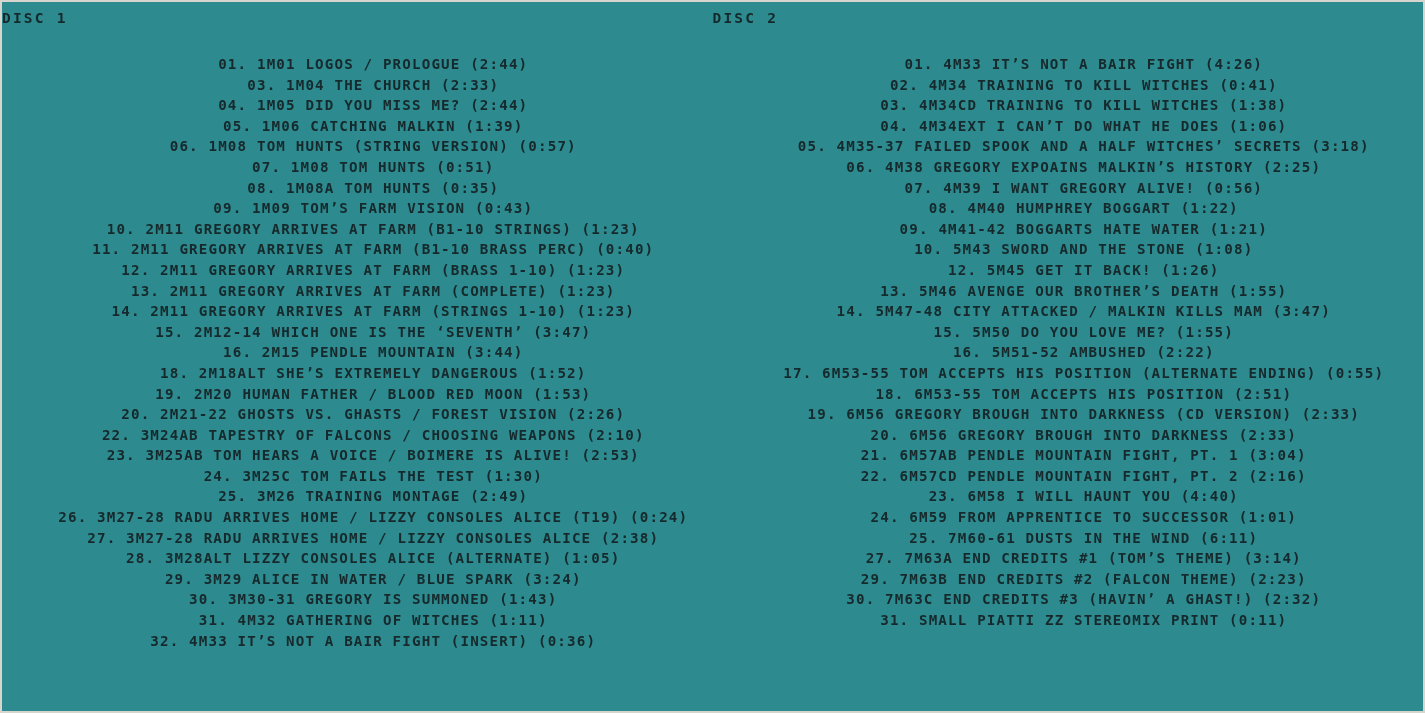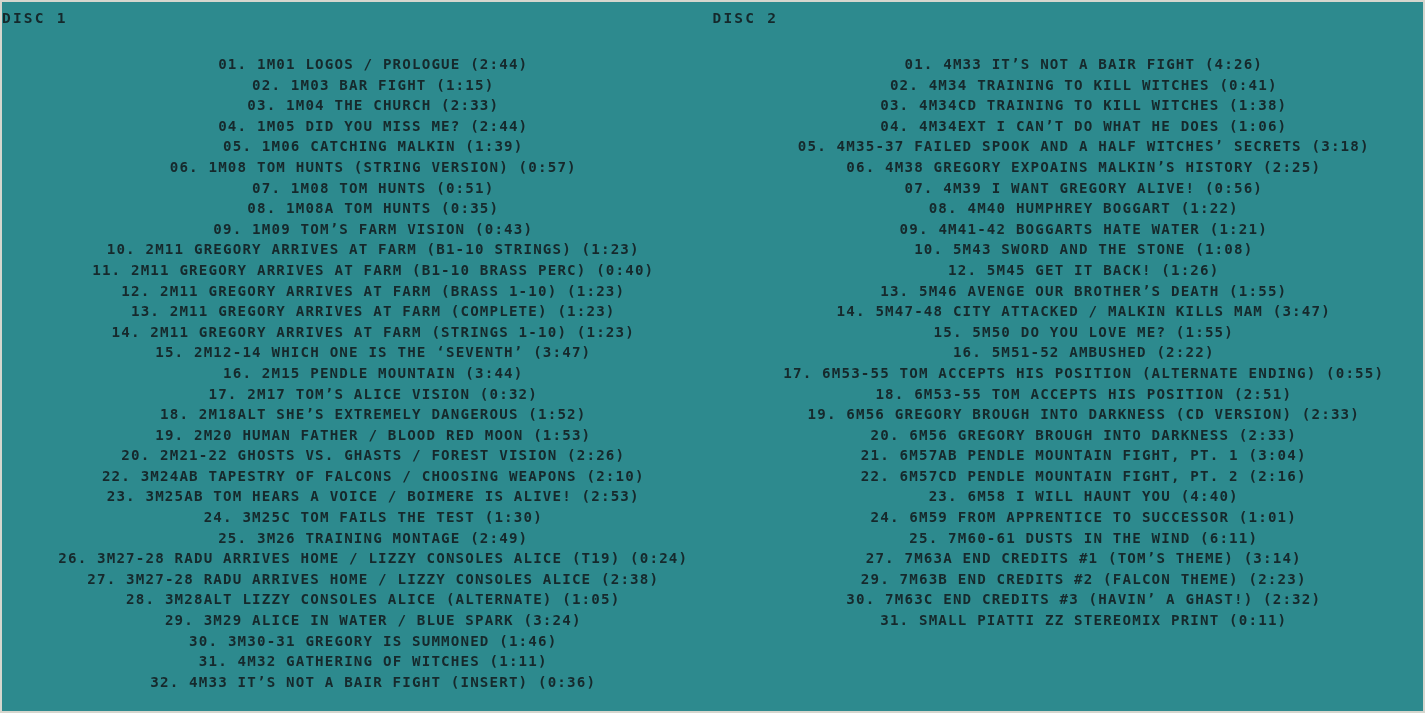--- a/index.html
+++ b/index.html
@@ -57,48 +57,46 @@
 </style>
 </head>
 <body>
 
 <div class="page">
 
   <div class="disc-col">
     <div class="disc-title">DISC 1</div>
     <ul class="track-list">
       <li>01. 1M01 LOGOS / PROLOGUE (2:44)</li>
-      <li>02. 1M03 BAR FIGHT (1:15)</li>
       <li>03. 1M04 THE CHURCH (2:33)</li>
       <li>04. 1M05 DID YOU MISS ME? (2:44)</li>
       <li>05. 1M06 CATCHING MALKIN (1:39)</li>
       <li>06. 1M08 TOM HUNTS (STRING VERSION) (0:57)</li>
       <li>07. 1M08 TOM HUNTS (0:51)</li>
       <li>08. 1M08A TOM HUNTS (0:35)</li>
       <li>09. 1M09 TOM’S FARM VISION (0:43)</li>
       <li>10. 2M11 GREGORY ARRIVES AT FARM (B1-10 STRINGS) (1:23)</li>
       <li>11. 2M11 GREGORY ARRIVES AT FARM (B1-10 BRASS PERC) (0:40)</li>
       <li>12. 2M11 GREGORY ARRIVES AT FARM (BRASS 1-10) (1:23)</li>
       <li>13. 2M11 GREGORY ARRIVES AT FARM (COMPLETE) (1:23)</li>
       <li>14. 2M11 GREGORY ARRIVES AT FARM (STRINGS 1-10) (1:23)</li>
       <li>15. 2M12-14 WHICH ONE IS THE ‘SEVENTH’ (3:47)</li>
       <li>16. 2M15 PENDLE MOUNTAIN (3:44)</li>
-      <li>17. 2M17 TOM’S ALICE VISION (0:32)</li>
       <li>18. 2M18ALT SHE’S EXTREMELY DANGEROUS (1:52)</li>
       <li>19. 2M20 HUMAN FATHER / BLOOD RED MOON (1:53)</li>
       <li>20. 2M21-22 GHOSTS VS. GHASTS / FOREST VISION (2:26)</li>
       <li>22. 3M24AB TAPESTRY OF FALCONS / CHOOSING WEAPONS (2:10)</li>
       <li>23. 3M25AB TOM HEARS A VOICE / BOIMERE IS ALIVE! (2:53)</li>
       <li>24. 3M25C TOM FAILS THE TEST (1:30)</li>
       <li>25. 3M26 TRAINING MONTAGE (2:49)</li>
       <li>26. 3M27-28 RADU ARRIVES HOME / LIZZY CONSOLES ALICE (T19) (0:24)</li>
       <li>27. 3M27-28 RADU ARRIVES HOME / LIZZY CONSOLES ALICE (2:38)</li>
       <li>28. 3M28ALT LIZZY CONSOLES ALICE (ALTERNATE) (1:05)</li>
       <li>29. 3M29 ALICE IN WATER / BLUE SPARK (3:24)</li>
-      <li>30. 3M30-31 GREGORY IS SUMMONED (1:46)</li>
+      <li>30. 3M30-31 GREGORY IS SUMMONED (1:43)</li>
       <li>31. 4M32 GATHERING OF WITCHES (1:11)</li>
       <li>32. 4M33 IT’S NOT A BAIR FIGHT (INSERT) (0:36)</li>
     </ul>
   </div>
 
   <div class="disc-col">
     <div class="disc-title">DISC 2</div>
     <ul class="track-list">
       <li>01. 4M33 IT’S NOT A BAIR FIGHT (4:26)</li>
       <li>02. 4M34 TRAINING TO KILL WITCHES (0:41)</li>

